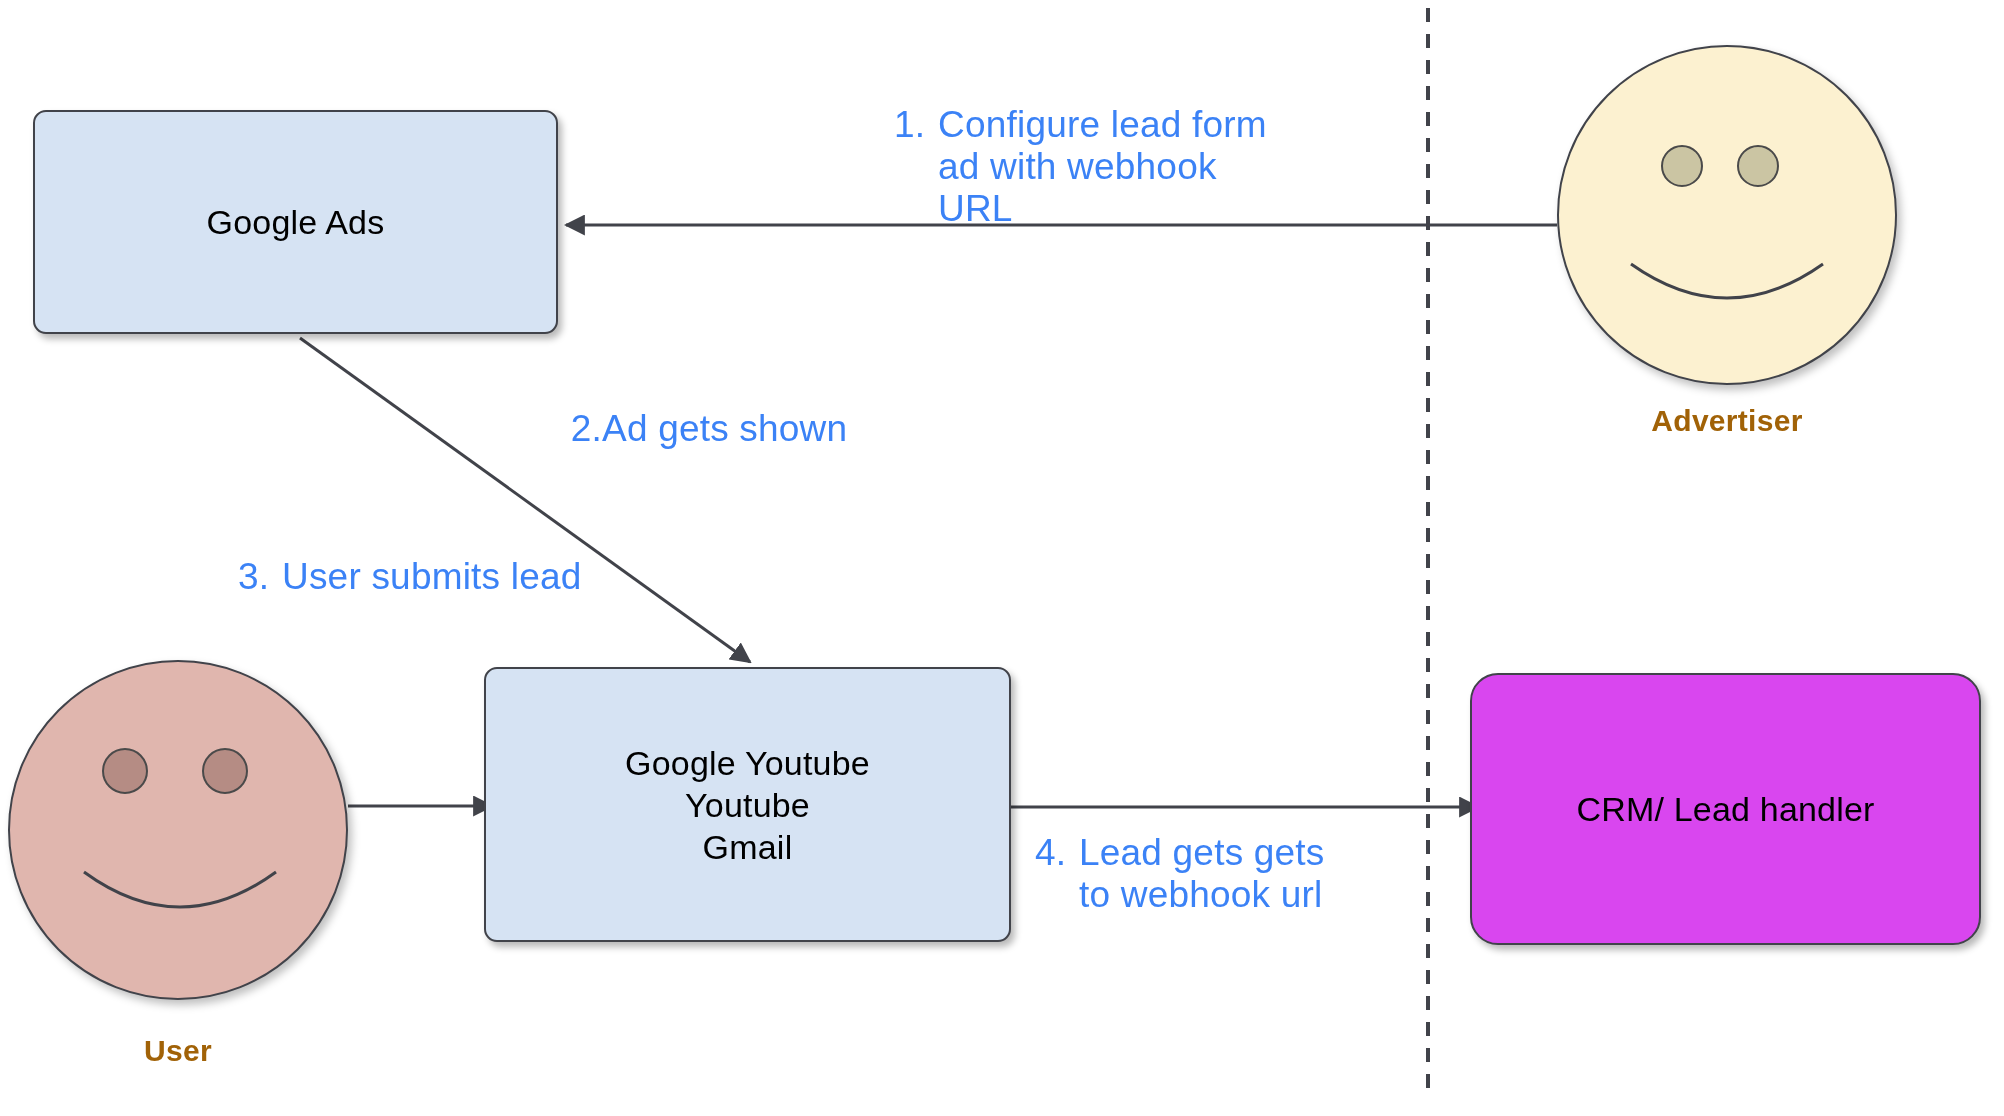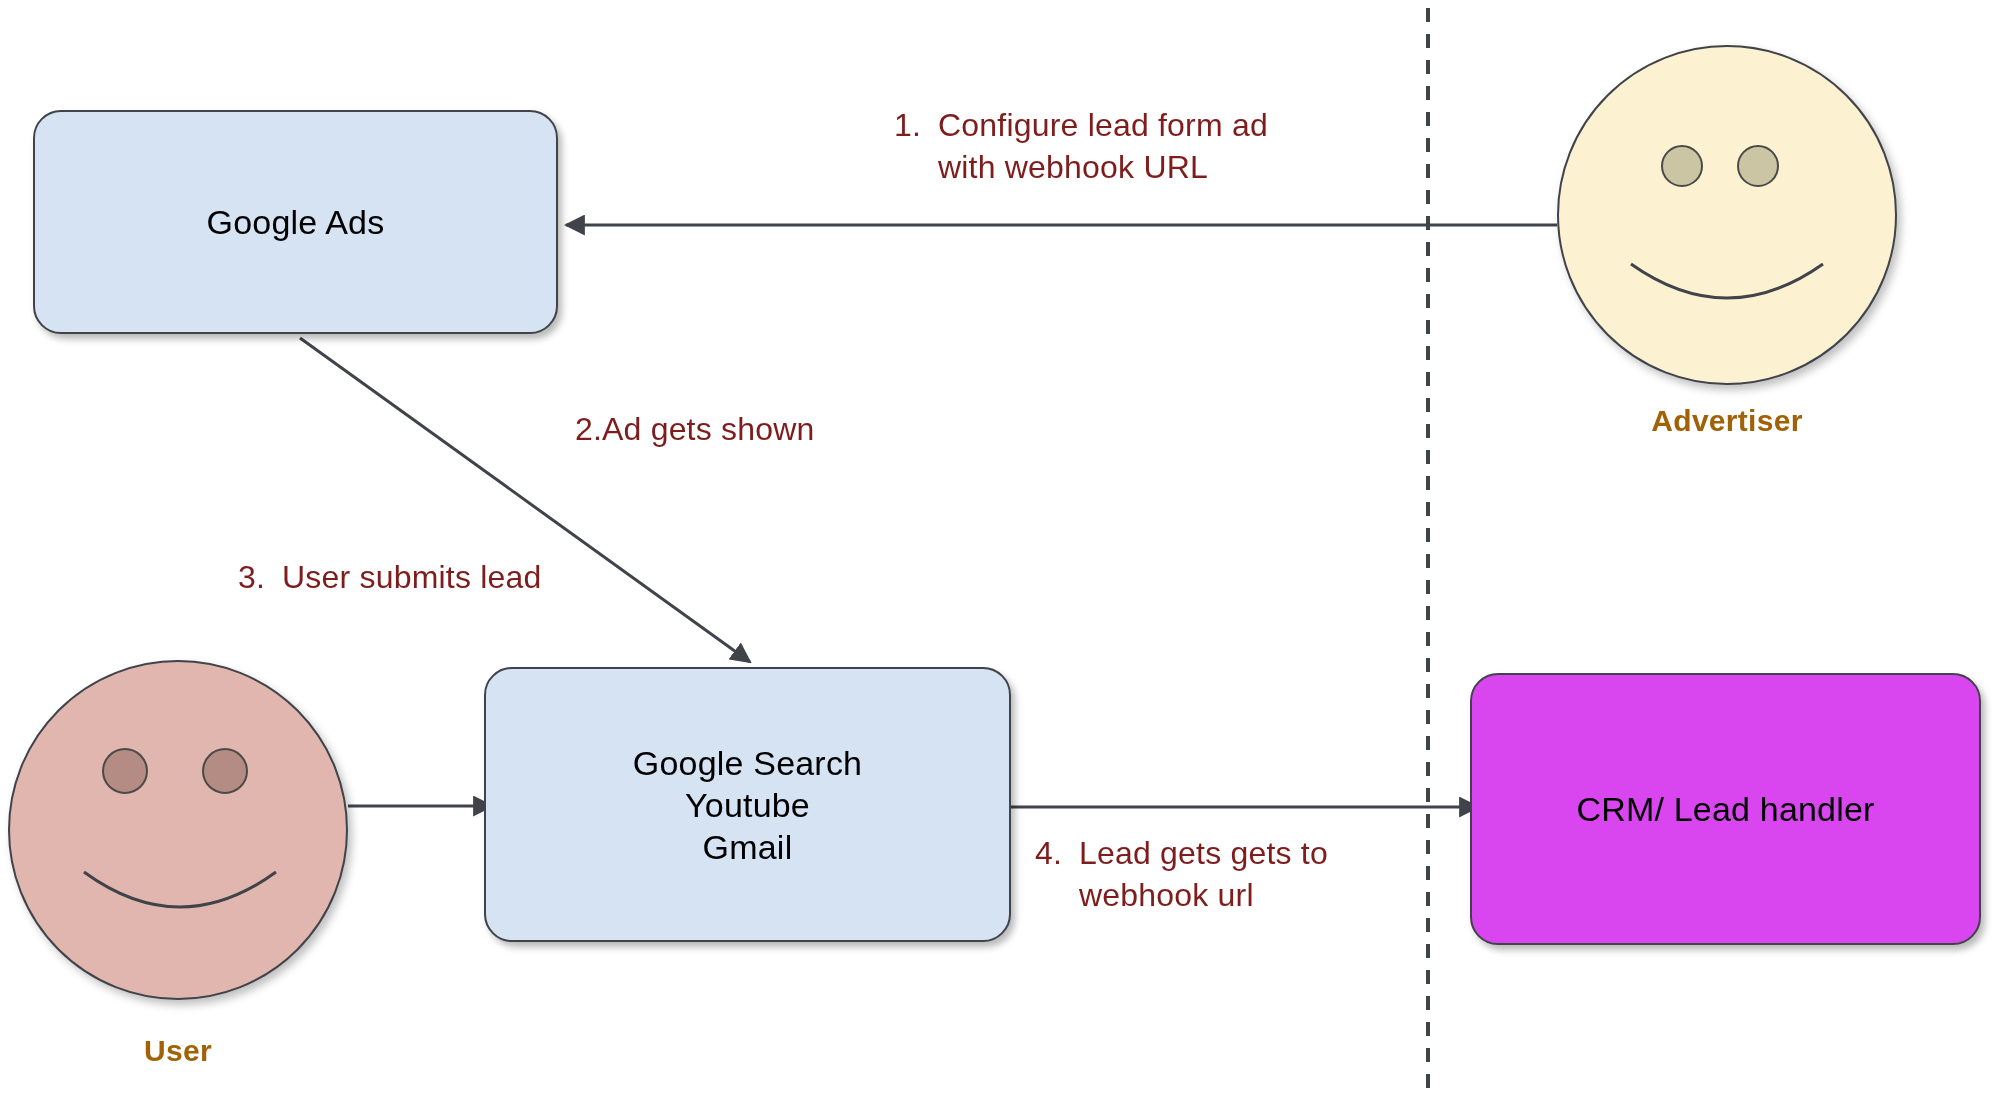--- a/index.html
+++ b/index.html
@@ -34,21 +34,21 @@
     align-items: center;
     justify-content: center;
     text-align: center;
     color: #000000;
     font-size: 34px;
     line-height: 42px;
     letter-spacing: 0.2px;
     box-shadow: 4px 5px 7px rgba(0,0,0,0.28);
     z-index: 3;
   }
-  .node-box.blue  { background: #d6e3f3; }
+  .node-box.blue  { background: #d6e3f3; border-radius: 13px; }
   .node-box.cream { background: #d946ef; }
 
   #box-google-ads {
     left: 33px; top: 110px; width: 525px; height: 224px;
   }
   #box-google-properties {
     left: 484px; top: 667px; width: 527px; height: 275px;
   }
   #box-crm {
     left: 1470px; top: 673px; width: 511px; height: 272px;
@@ -100,23 +100,23 @@
   #actor-user { left: 8px; top: 660px; width: 340px; height: 340px; }
   #actor-user .face { left: 0; top: 0; width: 340px; height: 340px; }
   #actor-user .eye.left  { left: 94px; top: 88px; width: 46px; height: 46px; }
   #actor-user .eye.right { left: 194px; top: 88px; width: 46px; height: 46px; }
   #actor-user .smile { left: 72px; top: 208px; width: 200px; height: 62px; }
   #label-user { left: 8px; top: 1006px; width: 340px; margin-top: 28px; }
 
   
   .edge-label {
     position: absolute;
-    font-size: 32px;
+    font-size: 37px;
     line-height: 42px;
-    color: #7f1d1d;
+    color: #3b82f6;
     letter-spacing: 0.2px;
     z-index: 4;
     white-space: nowrap;
   }
   .edge-label .num {
     display: inline-block;
     width: 44px;
   }
   .edge-label .txt {
     display: inline-block;
@@ -152,21 +152,21 @@
   </svg>
 
   <div id="box-google-ads" class="node-box blue">
     <div class="box-lines">
       <span>Google Ads</span>
     </div>
   </div>
 
   <div id="box-google-properties" class="node-box blue">
     <div class="box-lines">
-      <span>Google Search</span>
+      <span>Google Youtube</span>
       <span>Youtube</span>
       <span>Gmail</span>
     </div>
   </div>
 
   <div id="box-crm" class="node-box cream">
     <div class="box-lines">
       <span>CRM/ Lead handler</span>
     </div>
   </div>

